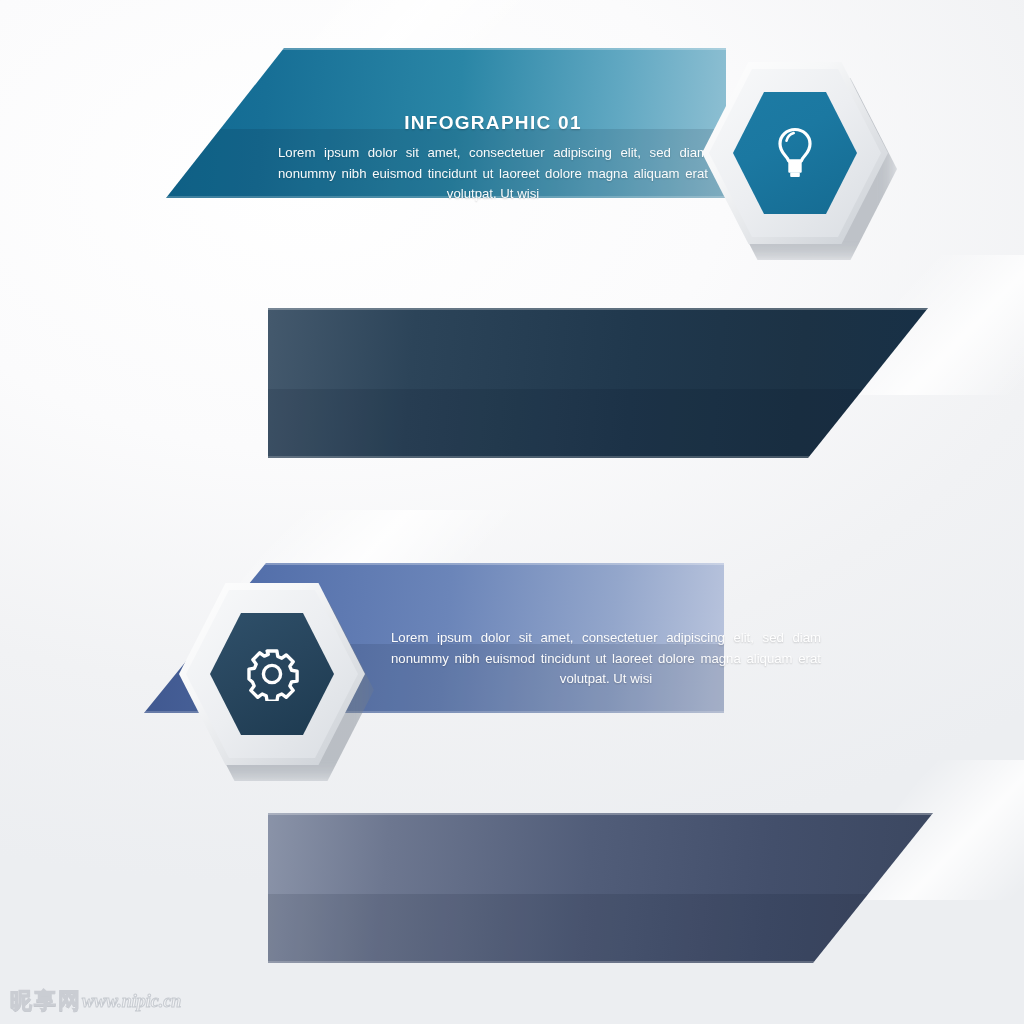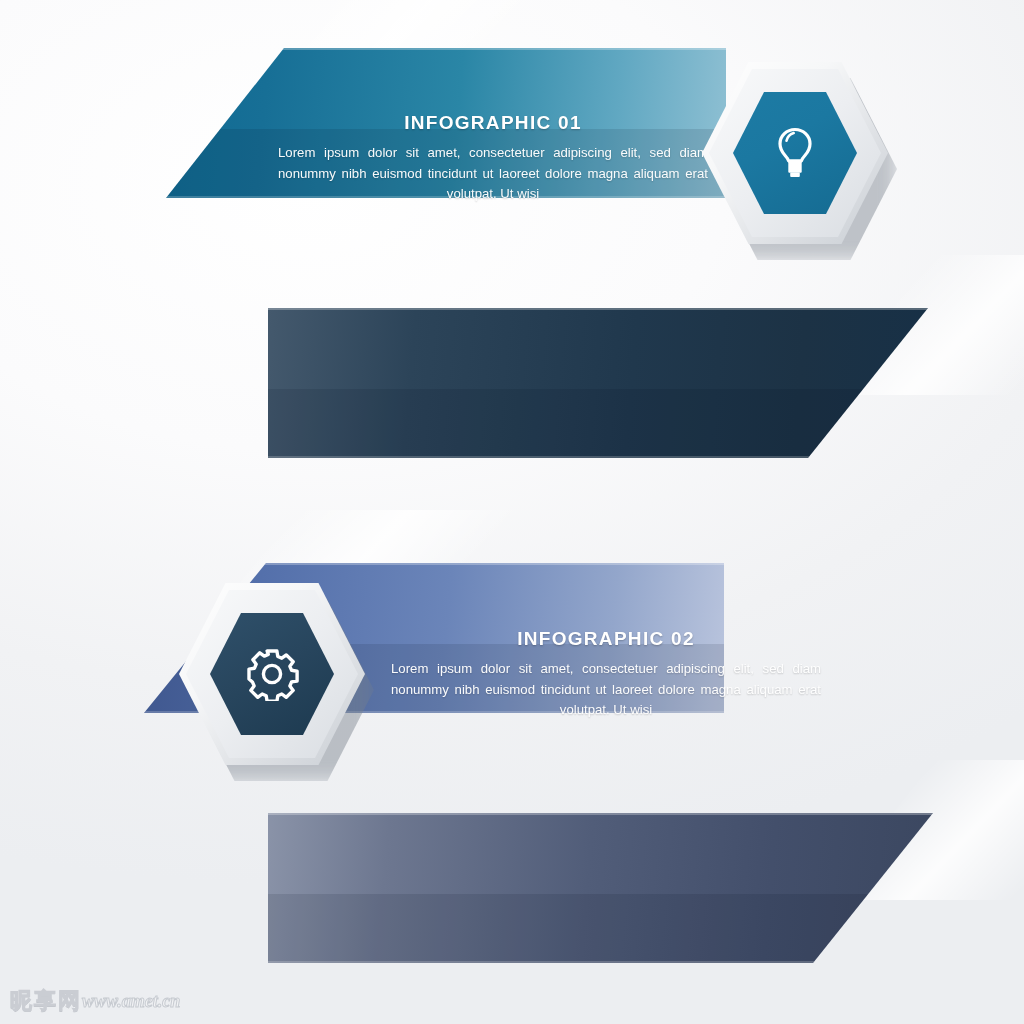--- a/index.html
+++ b/index.html
@@ -283,21 +283,20 @@
     <div class="banner-shadow" style="left:260px;width:660px;clip-path:polygon(0 0,660px 0,540px 152px,0 152px);"></div>
     <div class="banner b2">
       <div class="banner-inner">
         <div class="banner-topline"></div>
         <div class="banner-band"></div>
         <div class="banner-botline"></div>
       </div>
     </div>
 
     <div class="txt t2">
-      <p class="title">INFOGRAPHIC 02</p>
       <p class="body">Lorem ipsum dolor sit amet, consectetuer adipiscing elit, sed diam nonummy nibh euismod tincidunt ut laoreet dolore magna aliquam erat volutpat. Ut wisi</p>
     </div>
 
     <div class="hexwrap hx2">
       <div class="hex-shadow"></div>
       <div class="hex-outer"></div>
       <div class="hex-mid"></div>
       <div class="hex-inner c2"></div>
       <div class="hex-icon">
         <svg width="54" height="54" viewBox="0 0 54 54" fill="none">
@@ -327,16 +326,16 @@
         <div class="banner-topline"></div>
         <div class="banner-band"></div>
         <div class="banner-botline"></div>
       </div>
     </div>
 
   </div>
 
   <div class="wm-left">
     <span class="wm-cn">昵享网</span>
-    <span class="wm-url">www.amet.cn</span>
+    <span class="wm-url">www.nipic.cn</span>
   </div>
 
 </div>
 
 </body></html>

